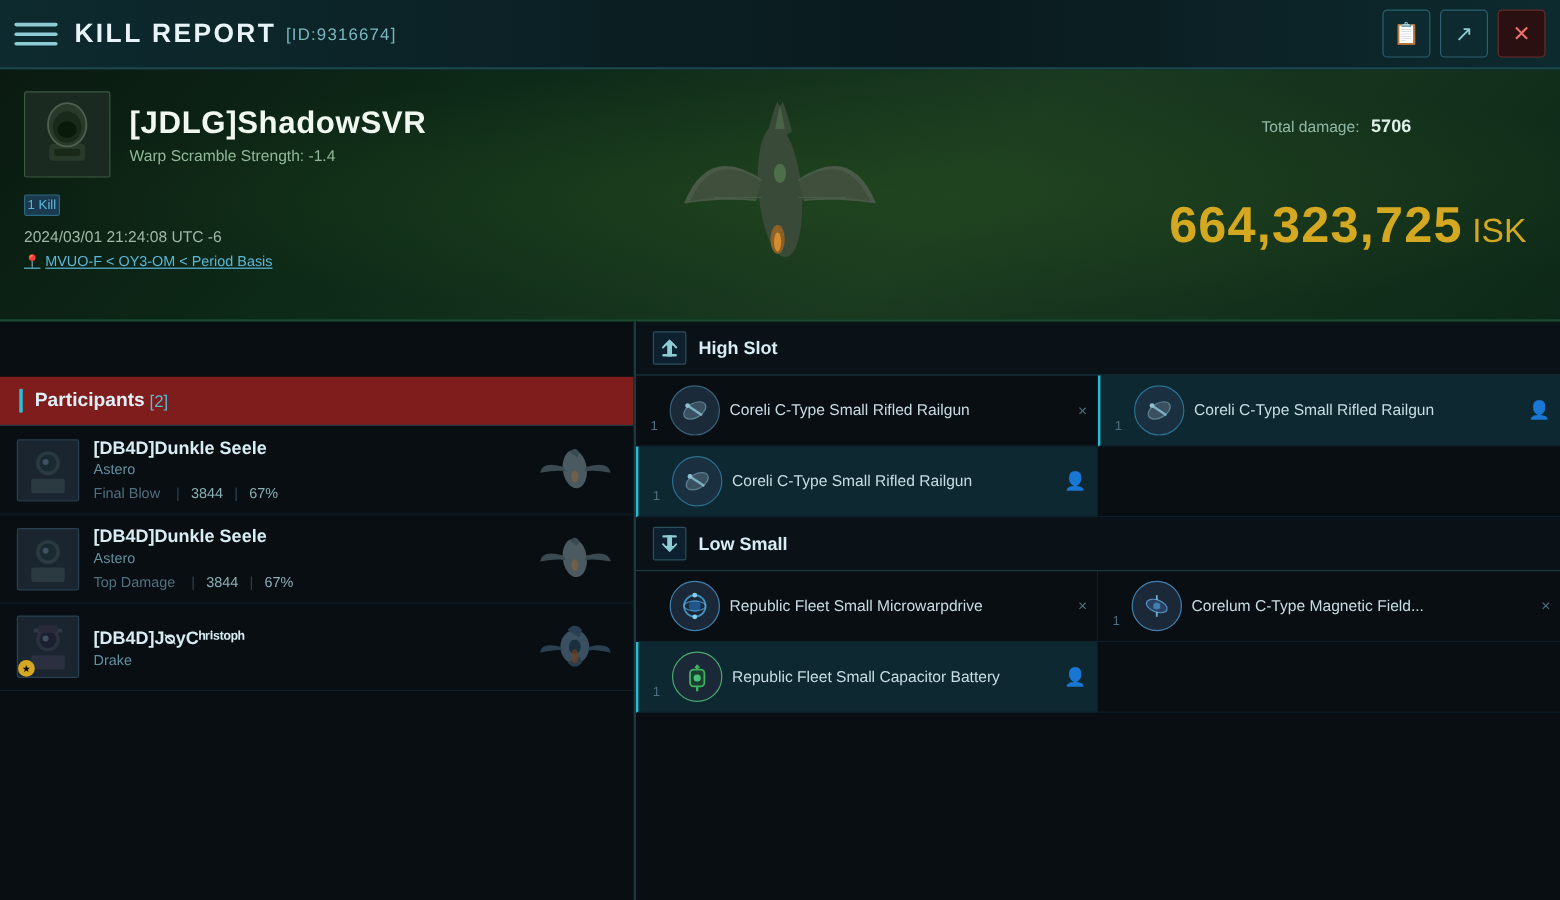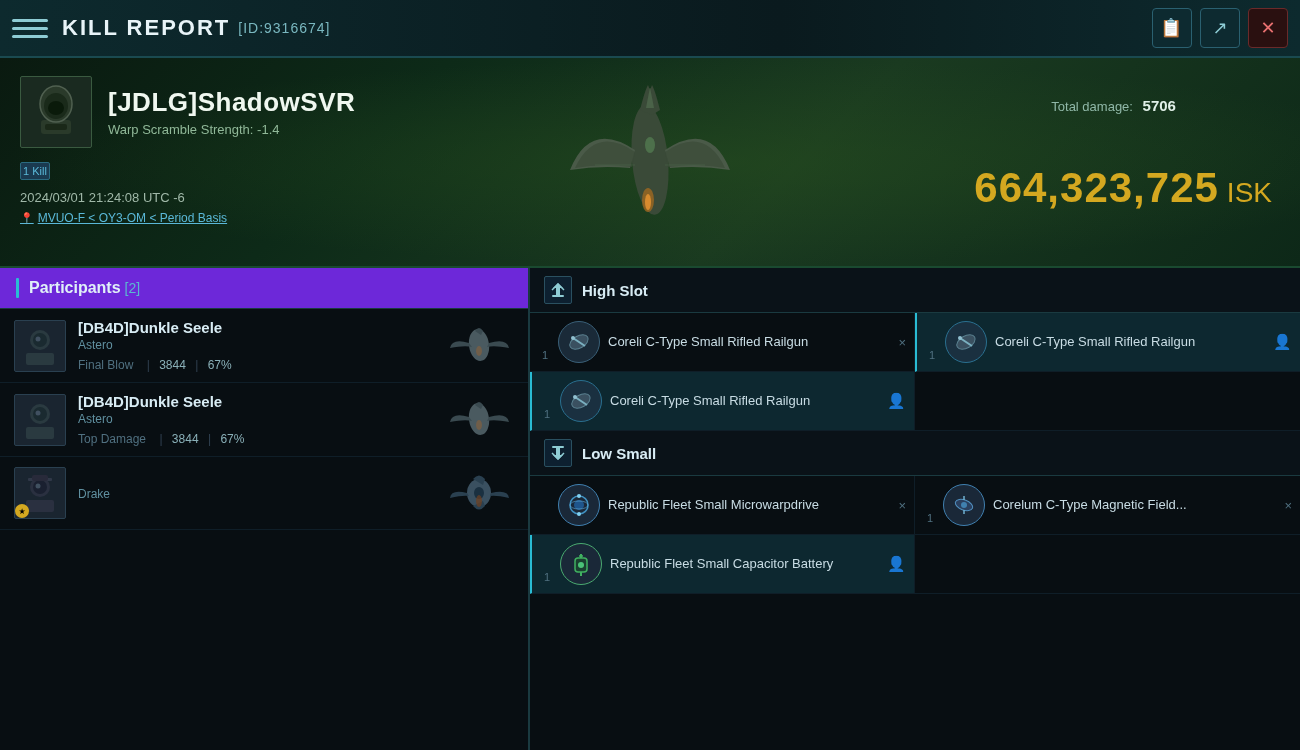--- a/index.html
+++ b/index.html
@@ -190,21 +190,22 @@
     .left-panel {
       width: 530px;
       border-right: 2px solid #1a3a40;
       background: #080e12;
       overflow: hidden;
     }
     .panel-header {
       display: flex; align-items: center;
       padding: 10px 16px;
       border-bottom: 1px solid #1a3a40;
-      background: #6d28d9;
+      background: #7f1d1d;
+      margin-top: 46px;
     }
     .panel-header-accent {
       width: 3px; height: 20px;
       background: #2abcd4;
       margin-right: 10px;
       border-radius: 1px;
     }
     .panel-header-title {
       font-size: 16px;
       font-weight: 600;
@@ -523,20 +524,21 @@
           <ellipse cx="18" cy="13" rx="2.5" ry="2.5" fill="#405060"></ellipse>
           <rect x="6" y="27" width="28" height="12" rx="2" fill="#2a3040"></rect>
 
           <rect x="8" y="5" width="24" height="3" rx="1" fill="#303848"></rect>
           <rect x="12" y="2" width="16" height="6" rx="2" fill="#282a3a"></rect>
         </svg>
 
         <div style="position:absolute;bottom:0;left:0;width:14px;height:14px;background:#d4a820;border-radius:50%;display:flex;align-items:center;justify-content:center;font-size:8px;color:#000;">★</div>
       </div>
       <div class="participant-info">
+        <div class="participant-name">[DB4D]JᴓyCʰʳⁱˢᵗᵒᵖʰ</div>
         <div class="participant-ship">Drake</div>
       </div>
       <div class="participant-ship-img">
         <svg class="ship-drake" viewBox="0 0 65 45">
           <ellipse cx="32" cy="22" rx="12" ry="14" fill="#3a5060"></ellipse>
           <path d="M20 22 Q4 18 3 27 Q16 24 22 25 Z" fill="#2a4050"></path>
           <path d="M44 22 Q61 18 62 27 Q49 24 43 25 Z" fill="#2a4050"></path>
           <path d="M26 8 Q32 1 38 8 L36 14 Z" fill="#2a4050"></path>
           <path d="M26 35 Q32 42 38 35 L36 30 Z" fill="#2a4050"></path>
           <ellipse cx="32" cy="22" rx="5" ry="6" fill="#1a3040"></ellipse>

